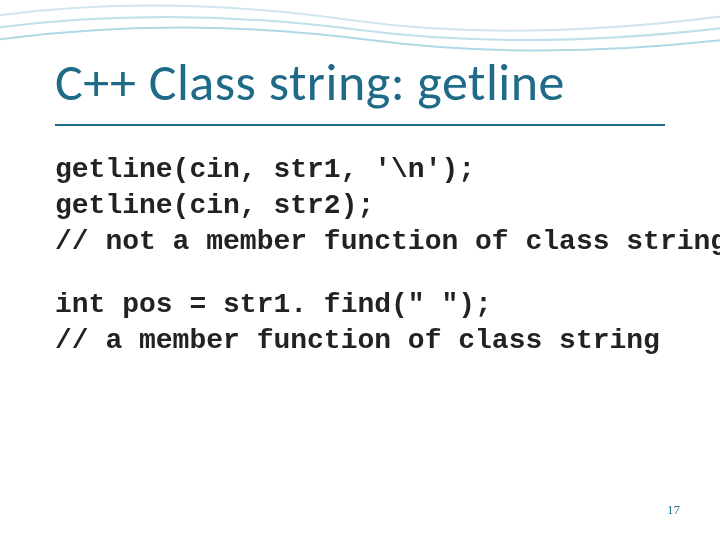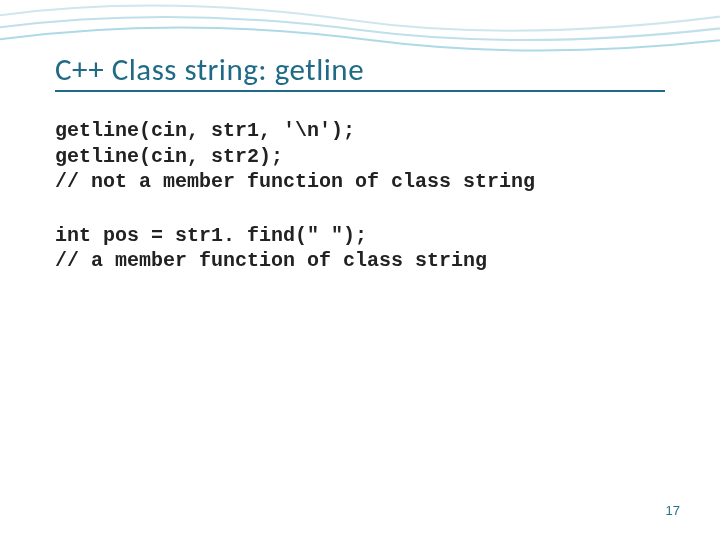--- a/index.html
+++ b/index.html
@@ -19,45 +19,45 @@
   .bg-curves svg { display: block; }
   .slide {
     position: absolute;
     top: 0; left: 0;
     width: 720px; height: 540px;
     padding: 50px 55px 30px 55px;
     z-index: 1;
   }
   .title {
     font-family: Calibri, 'Segoe UI', Arial, sans-serif;
-    font-size: 31px;
+    font-size: 52px;
     font-weight: 400;
     color: #1f6b87;
     letter-spacing: 0.5px;
-    margin-bottom: 2px;
+    margin-bottom: 10px;
   }
   .title-rule {
     border: none;
     border-top: 2px solid #1f6b87;
     margin-bottom: 26px;
   }
   .code-block {
     font-family: 'Courier New', Courier, monospace;
-    font-size: 20px;
+    font-size: 28px;
     font-weight: bold;
     color: #222;
     line-height: 1.28;
     margin-bottom: 28px;
     white-space: pre;
   }
   .page-num {
     position: absolute;
     bottom: 22px;
     right: 40px;
-    font-family: Liberation Sans, sans-serif;
+    font-family: Liberation Serif, serif;
     font-size: 13px;
     color: #2a6f8f;
   }
 </style>
 </head>
 <body>
 
 <div class="bg-curves">
   <svg width="720" height="110" viewBox="0 0 720 110">
     <path d="M -20 18 Q 150 -8 350 20 Q 520 44 740 14" stroke="#cfe6ee" stroke-width="2" fill="none"></path>

